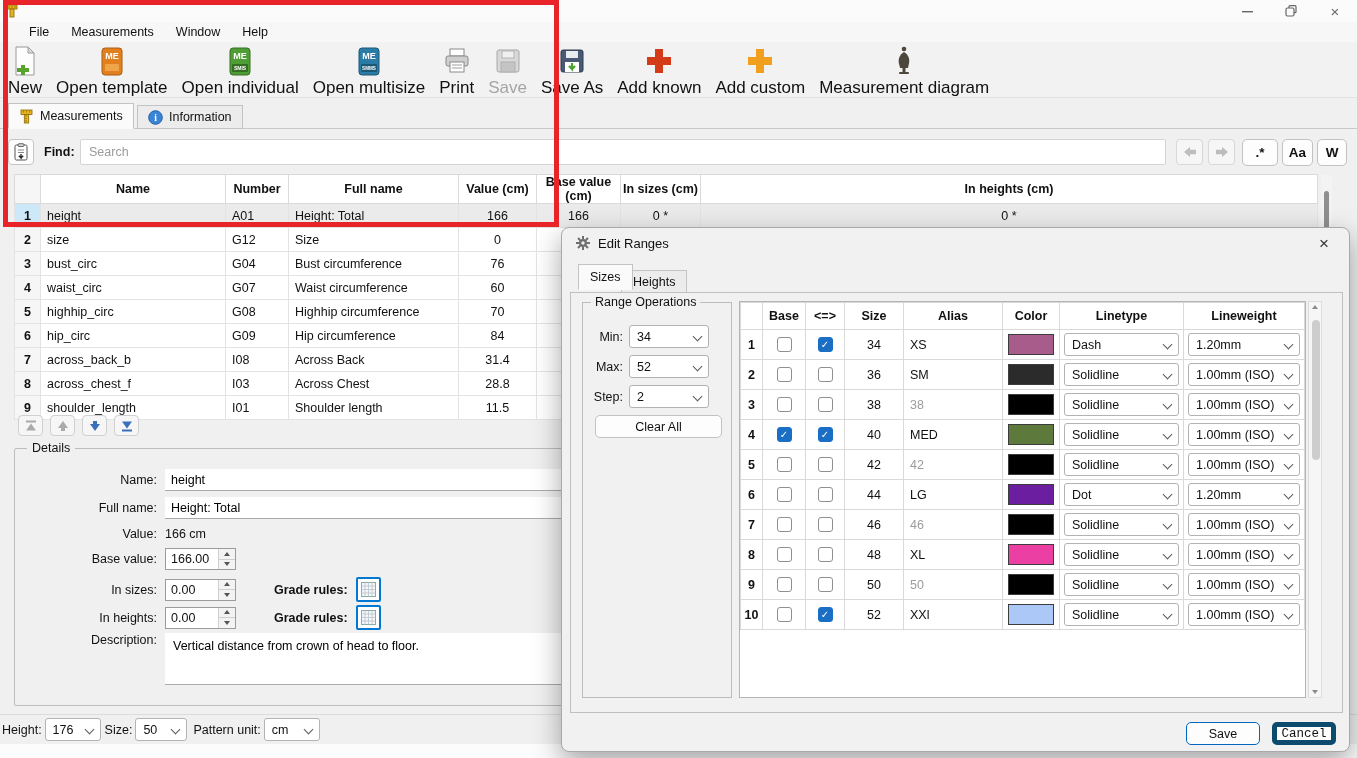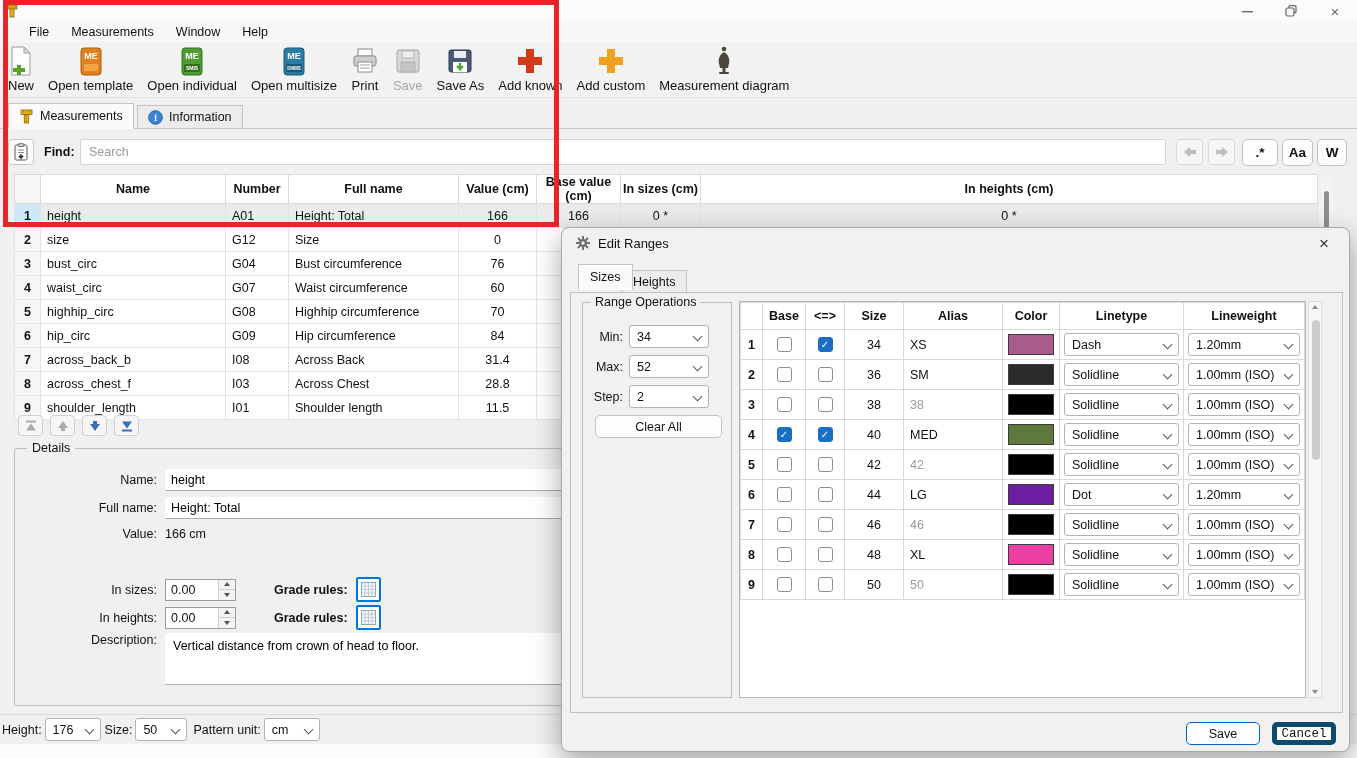--- a/index.html
+++ b/index.html
@@ -15,21 +15,21 @@
   .wctrl { position:absolute; right:0; top:0; height:22px; display:flex; }
   .wbtn { width:44px; height:22px; display:flex; align-items:center; justify-content:center; color:#666; }
   .wbtn.close { font-size:15px; }
   
   .menubar { position:absolute; left:0; top:22px; width:1357px; height:20px; background:#f7f7f7; display:flex; align-items:center; gap:4px; padding-left:20px; }
   .menuitem { font-size:12.5px; padding:2px 9px; }
   
   .toolbar { position:absolute; left:0; top:42px; width:1357px; height:56px; background:#f2f2f2; display:flex; align-items:flex-start; gap:6px; padding:2px 0 0 4px; border-bottom:1px solid #e3e3e3; }
   .titem { display:flex; flex-direction:column; align-items:center; justify-content:flex-start; padding:1px 4px; }
   .ticon { height:32px; display:flex; align-items:center; justify-content:center; }
-  .tlabel { font-size:13px; margin-top:1px; white-space:nowrap; }
+  .tlabel { font-size:17px; margin-top:1px; white-space:nowrap; }
   .titem.disabled .tlabel { color:#a5a5a5; }
   
   .tab { position:absolute; display:flex; align-items:center; gap:6px; padding:0 10px; font-size:12.5px; border:1px solid #c3c3c3; background:#ececec; }
   .tab.active { background:#fafafa; z-index:2; border-bottom-color:#fafafa; }
   .tabline { position:absolute; left:0; top:128px; width:1357px; height:1px; background:#c9c9c9; }
   
   .findrow { position:absolute; left:0; top:136px; width:1357px; height:34px; }
   .findbtn { position:absolute; left:8px; top:3px; width:26px; height:26px; border:1px solid #c6c6c6; border-radius:4px; background:#fdfdfd; display:flex; align-items:center; justify-content:center; }
   .findlabel { position:absolute; left:44px; top:9px; font-size:12.5px; font-weight:bold; }
   .findinput { position:absolute; left:80px; top:3px; width:1086px; height:26px; border:1px solid #d4d4d4; border-radius:2px; background:#fff; font-size:12.5px; padding:0 8px; font-family:"Liberation Sans",sans-serif; color:#222; }
@@ -437,20 +437,34 @@
       <input class="uinput" type="text" value="height" style="">
     </div>
     <div class="drow" style="top:48px;">
       <span class="dlabel">Full name:</span>
       <input class="uinput" type="text" value="Height: Total" style="">
     </div>
     <div class="drow" style="top:78px;">
       <span class="dlabel">Value:</span>
       <span class="static-text">166 cm</span>
     </div>
+    <div class="drow" style="top:99px;">
+      <span class="dlabel">Base value:</span>
+      <div class="spin">
+          <span class="sval">166.00</span>
+          <div class="sbtns">
+            <div class="sb">
+              <div class="tri-u"></div>
+            </div>
+            <div class="sb">
+              <div class="tri-d"></div>
+            </div>
+          </div>
+        </div>
+    </div>
     <div class="drow" style="top:128px;">
       <span class="dlabel">In sizes:</span>
       <div class="spin">
           <span class="sval">0.00</span>
           <div class="sbtns">
             <div class="sb">
               <div class="tri-u"></div>
             </div>
             <div class="sb">
               <div class="tri-d"></div>
@@ -776,20 +790,44 @@
                 <div class="combo">
                   <span>Solidline</span>
                 </div>
               </td>
               <td class="c-lw">
                 <div class="combo">
                   <span>1.00mm (ISO)</span>
                 </div>
               </td>
             </tr>
+            <tr>
+              <td class="c-rnum">10</td>
+              <td class="c-base2">
+                <div class="cb"></div>
+              </td>
+              <td class="c-eq">
+                <div class="cb on">✓</div>
+              </td>
+              <td class="c-size">52</td>
+              <td class="c-alias">XXl</td>
+              <td class="c-color">
+                <div class="swatch" style="background: rgb(171, 200, 247);"></div>
+              </td>
+              <td class="c-lt">
+                <div class="combo">
+                  <span>Solidline</span>
+                </div>
+              </td>
+              <td class="c-lw">
+                <div class="combo">
+                  <span>1.00mm (ISO)</span>
+                </div>
+              </td>
+            </tr>
           </tbody>
         </table>
     </div>
     <div class="dscroll">
       <div class="tri-u" style="border-bottom-color:#8a8a8a;"></div>
       <div class="dthumb"></div>
       <div class="tri-d" style="border-top-color:#8a8a8a;"></div>
     </div>
 
     <div class="dlgbtn savebtn">Save</div>

